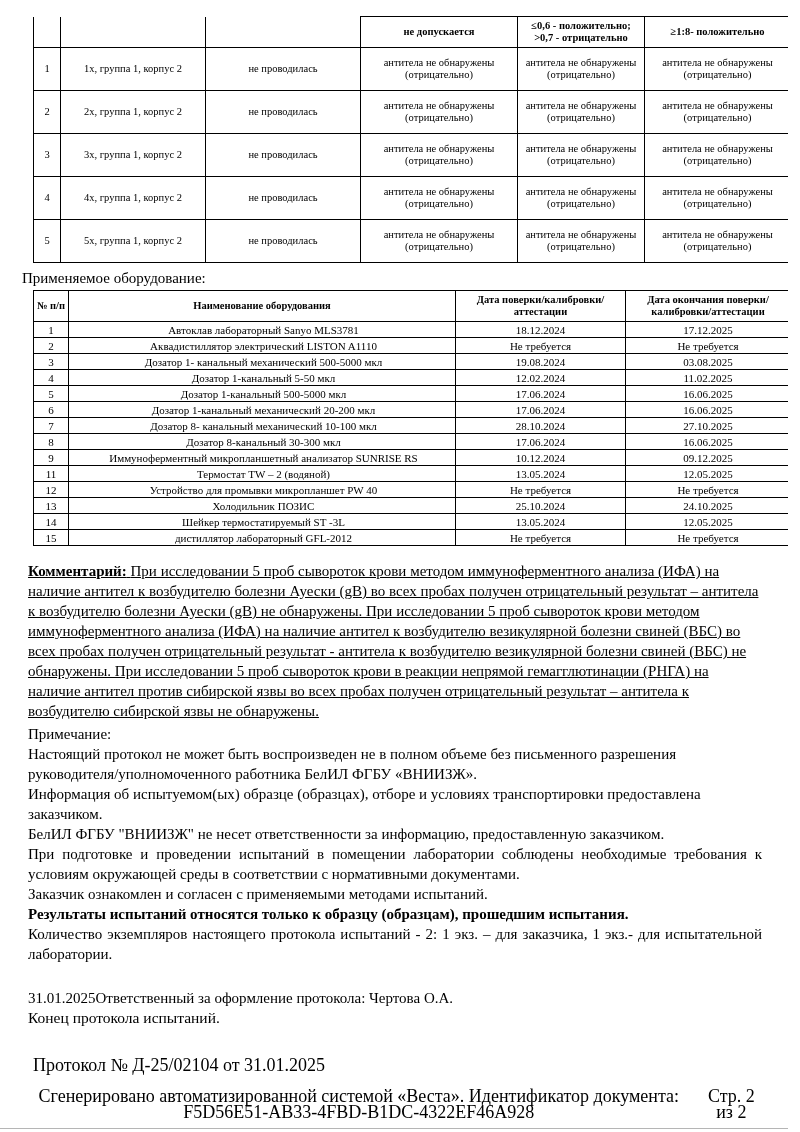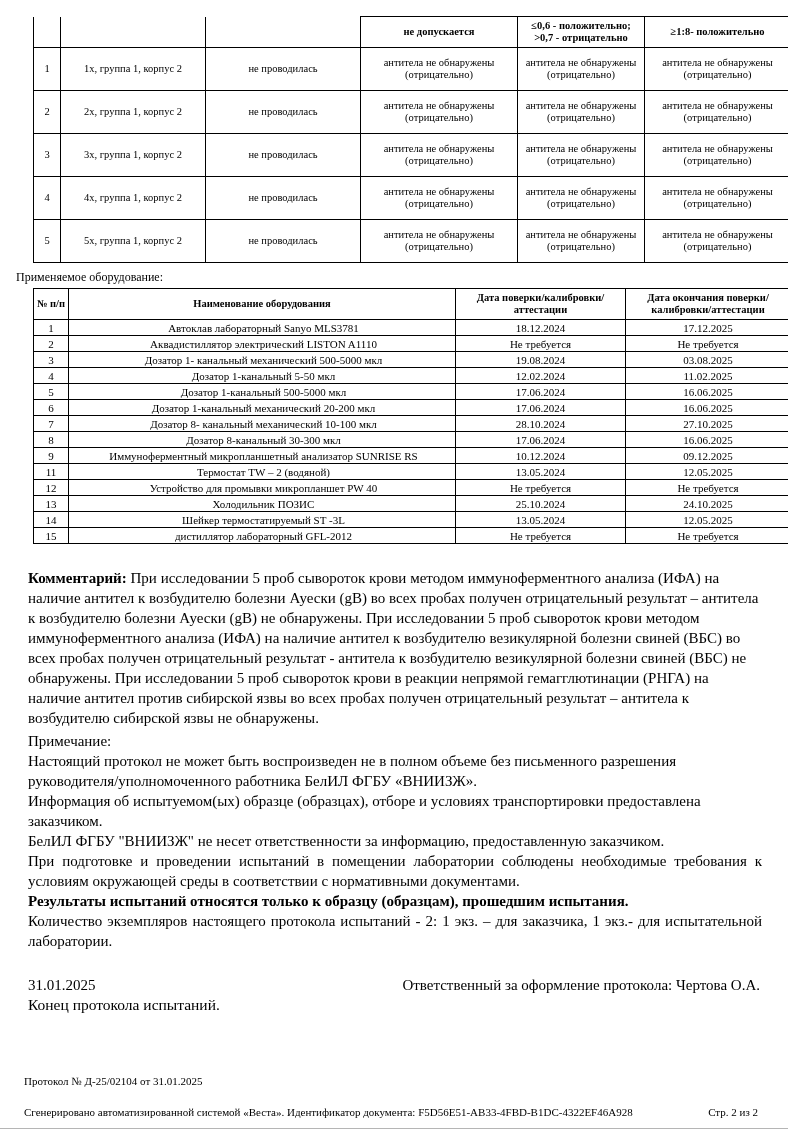--- a/index.html
+++ b/index.html
@@ -11,37 +11,37 @@
   .page::after { content:""; position:absolute; left:0; right:0; bottom:3px; border-top:1px solid #b5b5b5; }
 
   table { border-collapse:collapse; table-layout:fixed; margin-left:33px; }
   th, td { border:1.5px solid #000; vertical-align:middle; word-wrap:break-word; }
 
   .results { width:757px; margin-top:16px; font-size:10.5px; line-height:12px; }
   .results th { font-weight:bold; text-align:center; padding:3px 4px; height:24px; }
   .results th.open { border-top:none; }
   .results td { text-align:center; padding:2px 4px; height:38px; }
 
-  .eq-title { margin:7px 0 3px 16px; font-size:12px; }
+  .eq-title { margin:7px 0 3px 22px; font-size:15px; }
 
   .equipment { width:757px; font-size:11px; line-height:12px; }
   .equipment th { font-weight:bold; font-size:10.5px; text-align:center; padding:3px 2px; }
   .equipment td { text-align:center; padding:1.5px 3px; }
   .equipment td:nth-child(2) { text-align:center; padding-left:6px; }
 
   .textblock { margin:0 26px 0 28px; font-size:15px; line-height:20px; }
-  .comment { margin-top:24px; }
+  .comment { margin-top:15px;text-decoration:underline; }
   .note { margin-top:3px; }
   .bold { font-weight:bold; }
   .just { text-align:justify; }
 
-  .signoff { display:flex; justify-content:space-between; margin:26px 28px 0 28px; font-size:15px; }
+  .signoff { display:flex; margin:26px 28px 0 28px; font-size:15px; }
   .endline { margin:2px 28px 0 28px; font-size:15.5px; }
 
-  .footer { position:absolute; left:24px; right:30px; bottom:12px; font-size:11px; line-height:16px; }
+  .footer { position:absolute; left:33px; right:30px; bottom:12px; font-size:18px; line-height:16px; }
   .footer .row2 { display:flex; justify-content:space-between; margin-top:15px;text-align:center; }
   .footer .row2 .gen { padding-right:20px; }
 </style>
 </head>
 <body>
 
 <div class="page">
 
   <table class="results">
     <colgroup>
@@ -212,20 +212,21 @@
   </table>
 
   <p class="textblock comment"><b>Комментарий:</b> <span>При исследовании 5 проб сывороток крови методом иммуноферментного анализа (ИФА) на наличие антител к возбудителю болезни Ауески (gB) во всех пробах получен отрицательный результат – антитела к возбудителю болезни Ауески (gB) не обнаружены. При исследовании 5 проб сывороток крови методом иммуноферментного анализа (ИФА) на наличие антител к возбудителю везикулярной болезни свиней (ВБС) во всех пробах получен отрицательный результат - антитела к возбудителю везикулярной болезни свиней (ВБС) не обнаружены. При исследовании 5 проб сывороток крови в реакции непрямой гемагглютинации (РНГА) на наличие антител против сибирской язвы во всех пробах получен отрицательный результат – антитела к возбудителю сибирской язвы не обнаружены.</span></p>
 
   <div class="textblock note">
     <div>Примечание:</div>
     <div>Настоящий протокол не может быть воспроизведен не в полном объеме без письменного разрешения руководителя/уполномоченного работника БелИЛ ФГБУ «ВНИИЗЖ».</div>
     <div>Информация об испытуемом(ых) образце (образцах), отборе и условиях транспортировки предоставлена заказчиком.</div>
     <div>БелИЛ ФГБУ "ВНИИЗЖ" не несет ответственности за информацию, предоставленную заказчиком.</div>
     <div class="just">При подготовке и проведении испытаний в помещении лаборатории соблюдены необходимые требования к условиям окружающей среды в соответствии с нормативными документами.</div>
+    <div>Заказчик ознакомлен и согласен с применяемыми методами испытаний.</div>
     <div class="bold">Результаты испытаний относятся только к образцу (образцам), прошедшим испытания.</div>
     <div class="just">Количество экземпляров настоящего протокола испытаний - 2: 1 экз. – для заказчика, 1 экз.- для испытательной лаборатории.</div>
   </div>
 
   <div class="signoff">
     <span>31.01.2025</span>
     <span>Ответственный за оформление протокола: Чертова О.А.</span>
   </div>
   <div class="endline">Конец протокола испытаний.</div>
 

